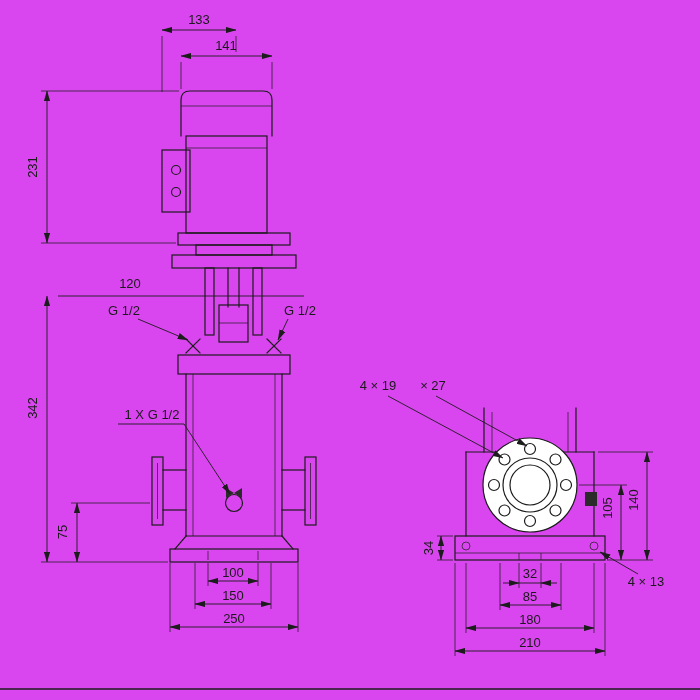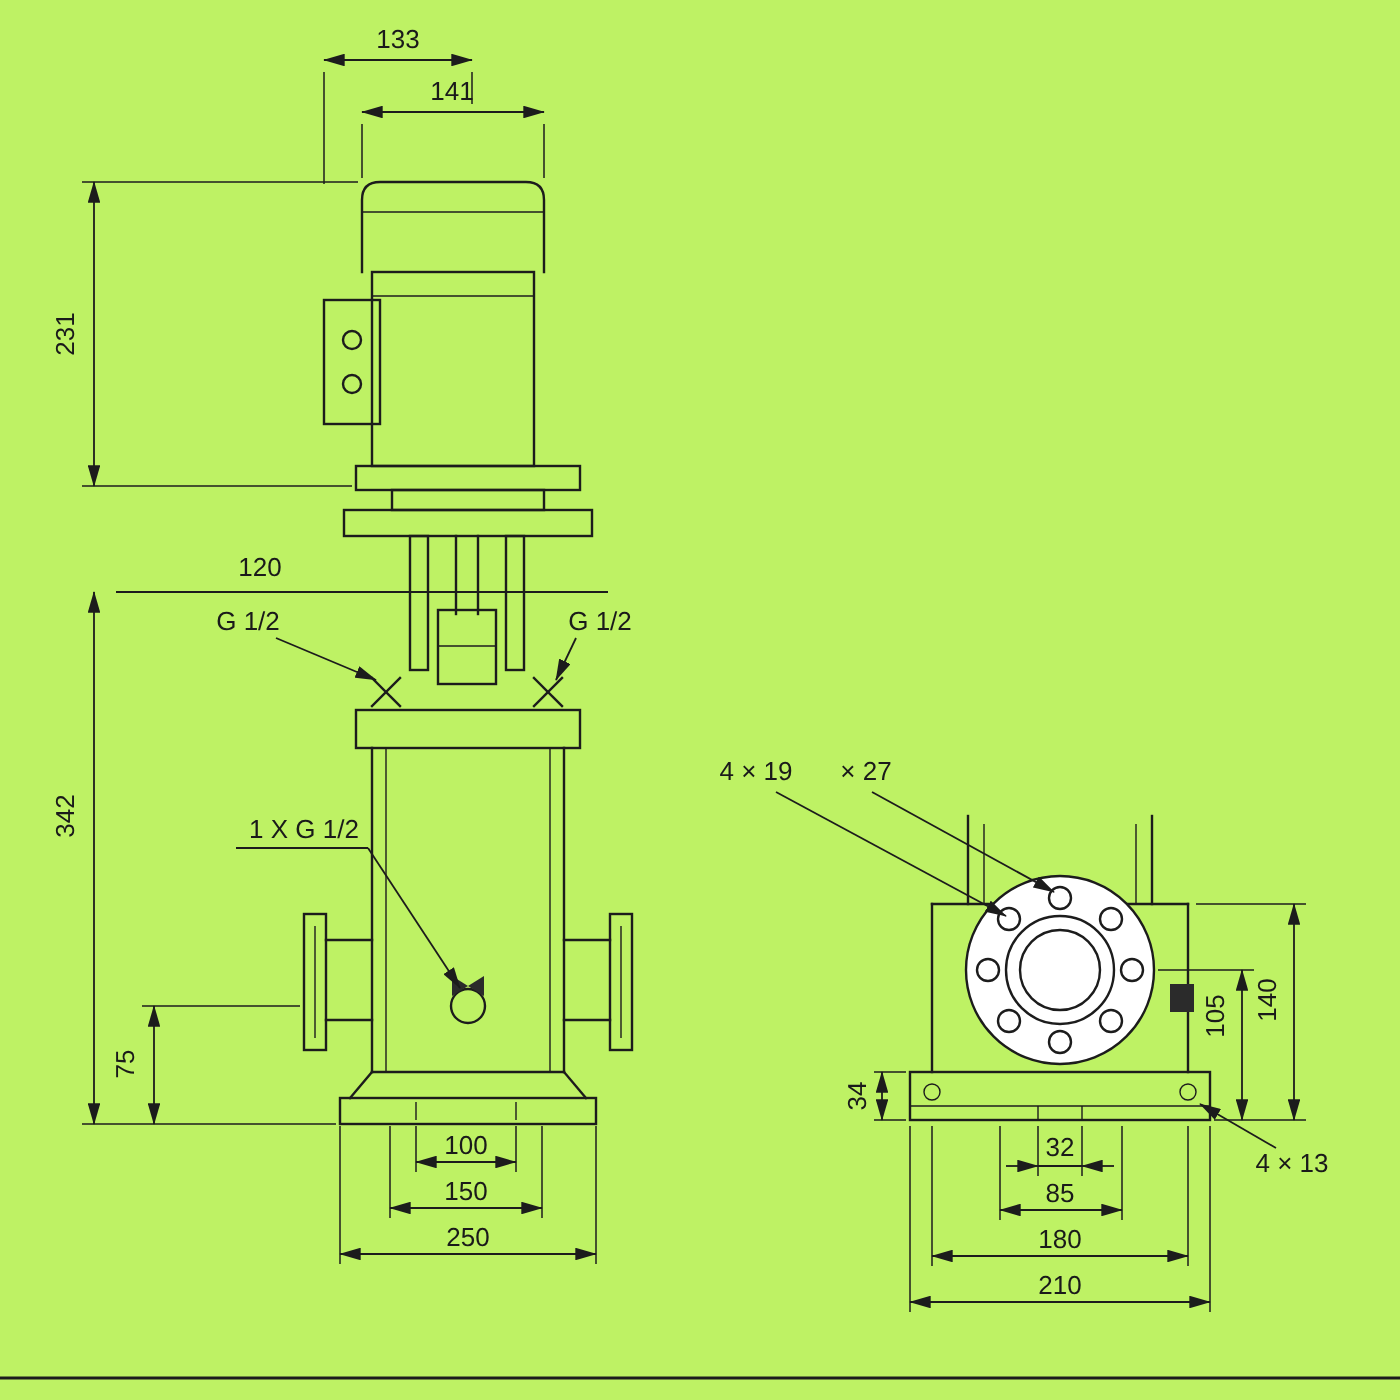--- a/index.html
+++ b/index.html
@@ -1,16 +1,16 @@
 <!DOCTYPE html>
 <html><head>
 <meta charset="utf-8">
 <style>
   html,body{margin:0;padding:0;background:#ffffff;}
-  .page{position:relative;width:700px;height:700px;background:#bef264;overflow:hidden;
+  .page{position:relative;width:700px;height:700px;background:#d946ef;overflow:hidden;
         font-family:"Liberation Sans", sans-serif;}
   svg{display:block;}
   svg text{font-family:"Liberation Sans", sans-serif;font-size:13px;fill:#1a1a1a;}
   .out{stroke:#1c1c1c;stroke-width:1.2;fill:none;stroke-linecap:square;}
   .thin{stroke:#1c1c1c;stroke-width:0.7;fill:none;}
   .dim{stroke:#1c1c1c;stroke-width:0.9;fill:none;}
   .wit{stroke:#1c1c1c;stroke-width:0.75;fill:none;}
   .fill{fill:#2b2b2b;stroke:none;}
 </style>
 </head>

